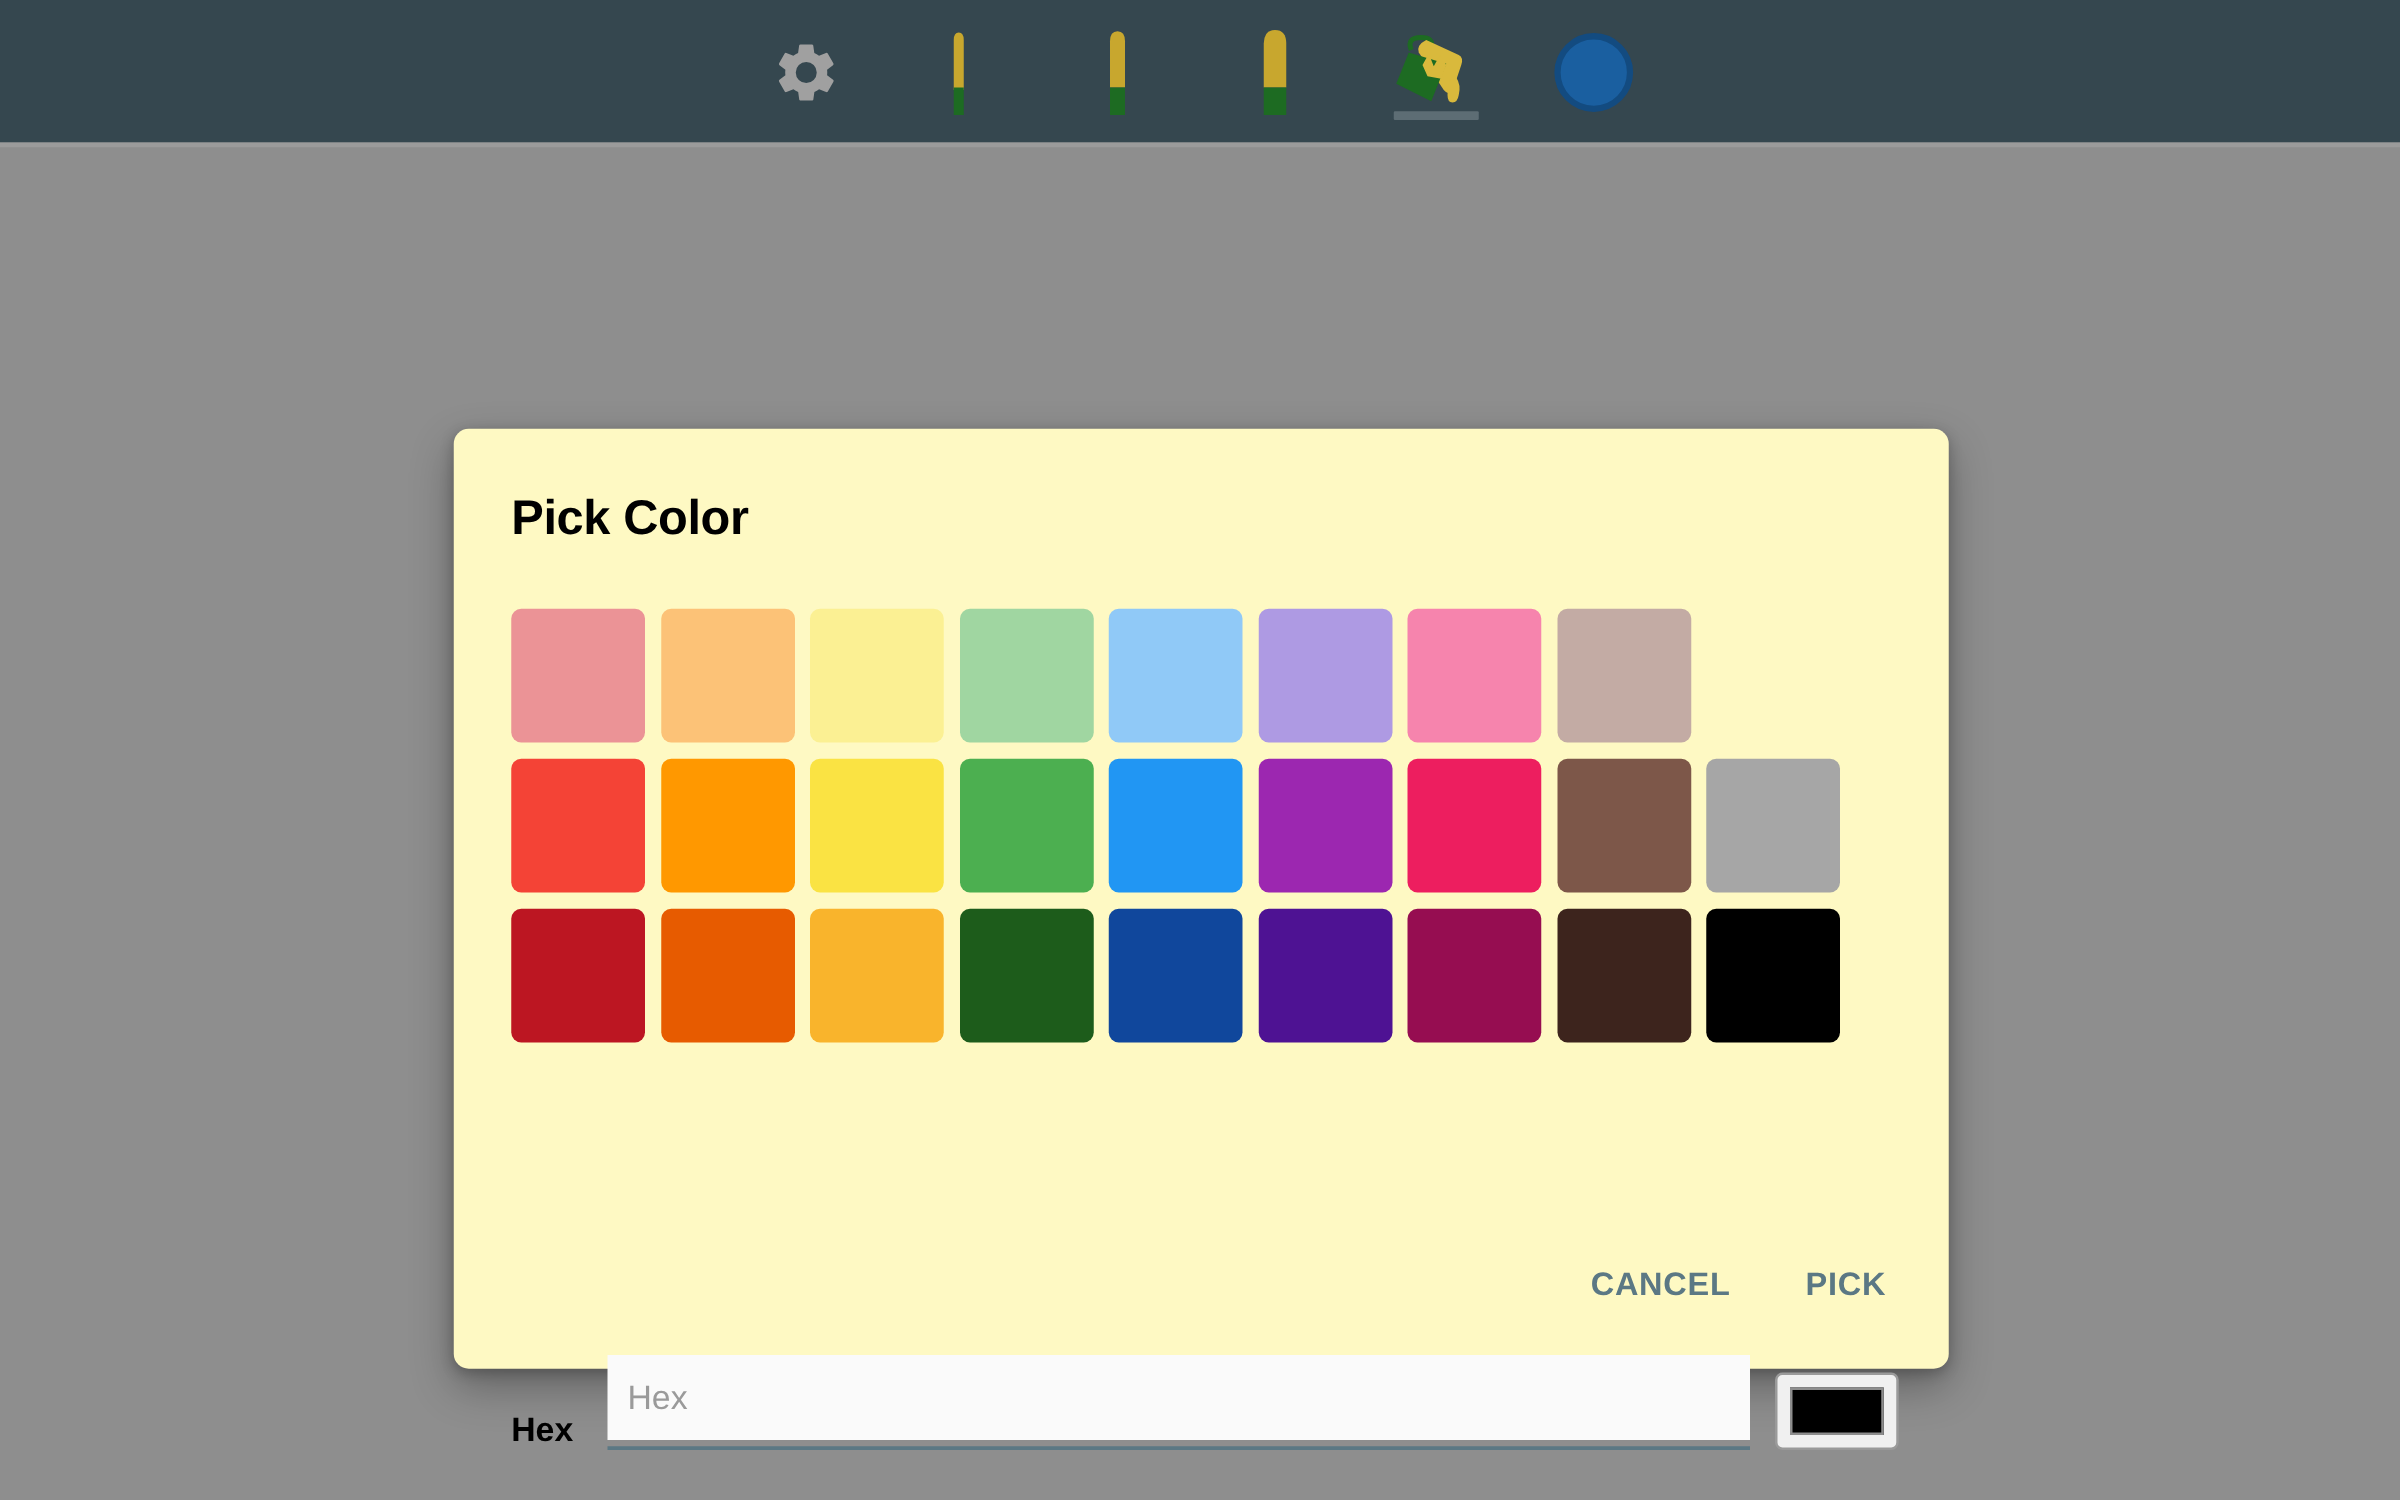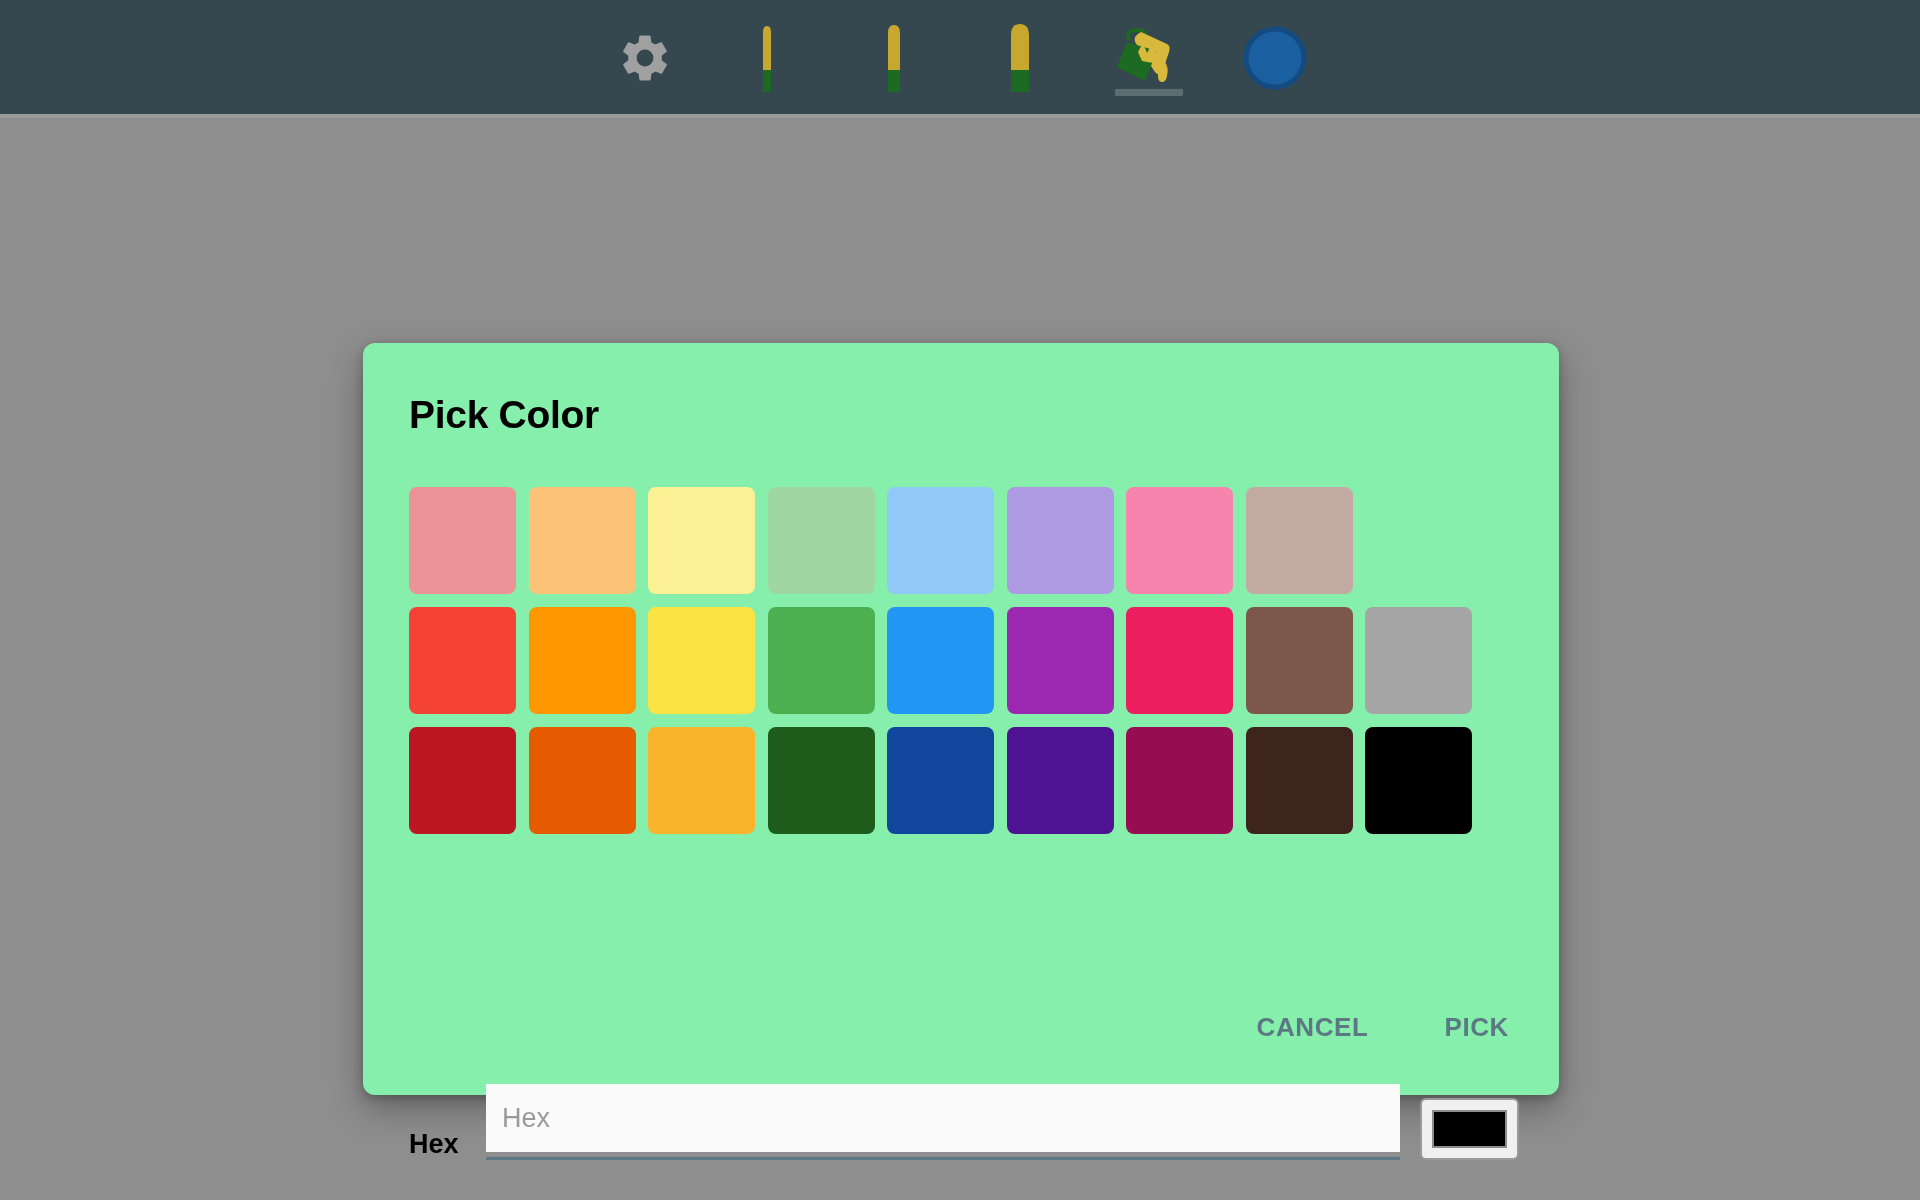--- a/index.html
+++ b/index.html
@@ -60,21 +60,21 @@
     height: 1082px;
     background: #8e8e8e;
   }
 
   .dialog {
     position: absolute;
     left: 363px;
     top: 225px;
     width: 1196px;
     height: 752px;
-    background: #86efac;
+    background: #fef9c3;
     border-radius: 12px;
     box-shadow: 0 14px 34px rgba(0,0,0,0.30), 0 3px 10px rgba(0,0,0,0.22);
   }
 
   .dialog-title {
     position: absolute;
     left: 46px;
     top: 50px;
     font-size: 39px;
     font-weight: bold;
@@ -162,21 +162,21 @@
     border: 2px solid #8d8d8d;
   }
 
   
   .actions {
     position: absolute;
     right: 46px;
     bottom: 46px;
     display: flex;
     align-items: center;
-    gap: 68px;
+    gap: 52px;
     margin-top: 42px;
   }
   .action-btn {
     background: none;
     border: none;
     font-family: "Liberation Sans", sans-serif;
     font-size: 26px;
     font-weight: bold;
     letter-spacing: 0.6px;
     color: #5b7884;

